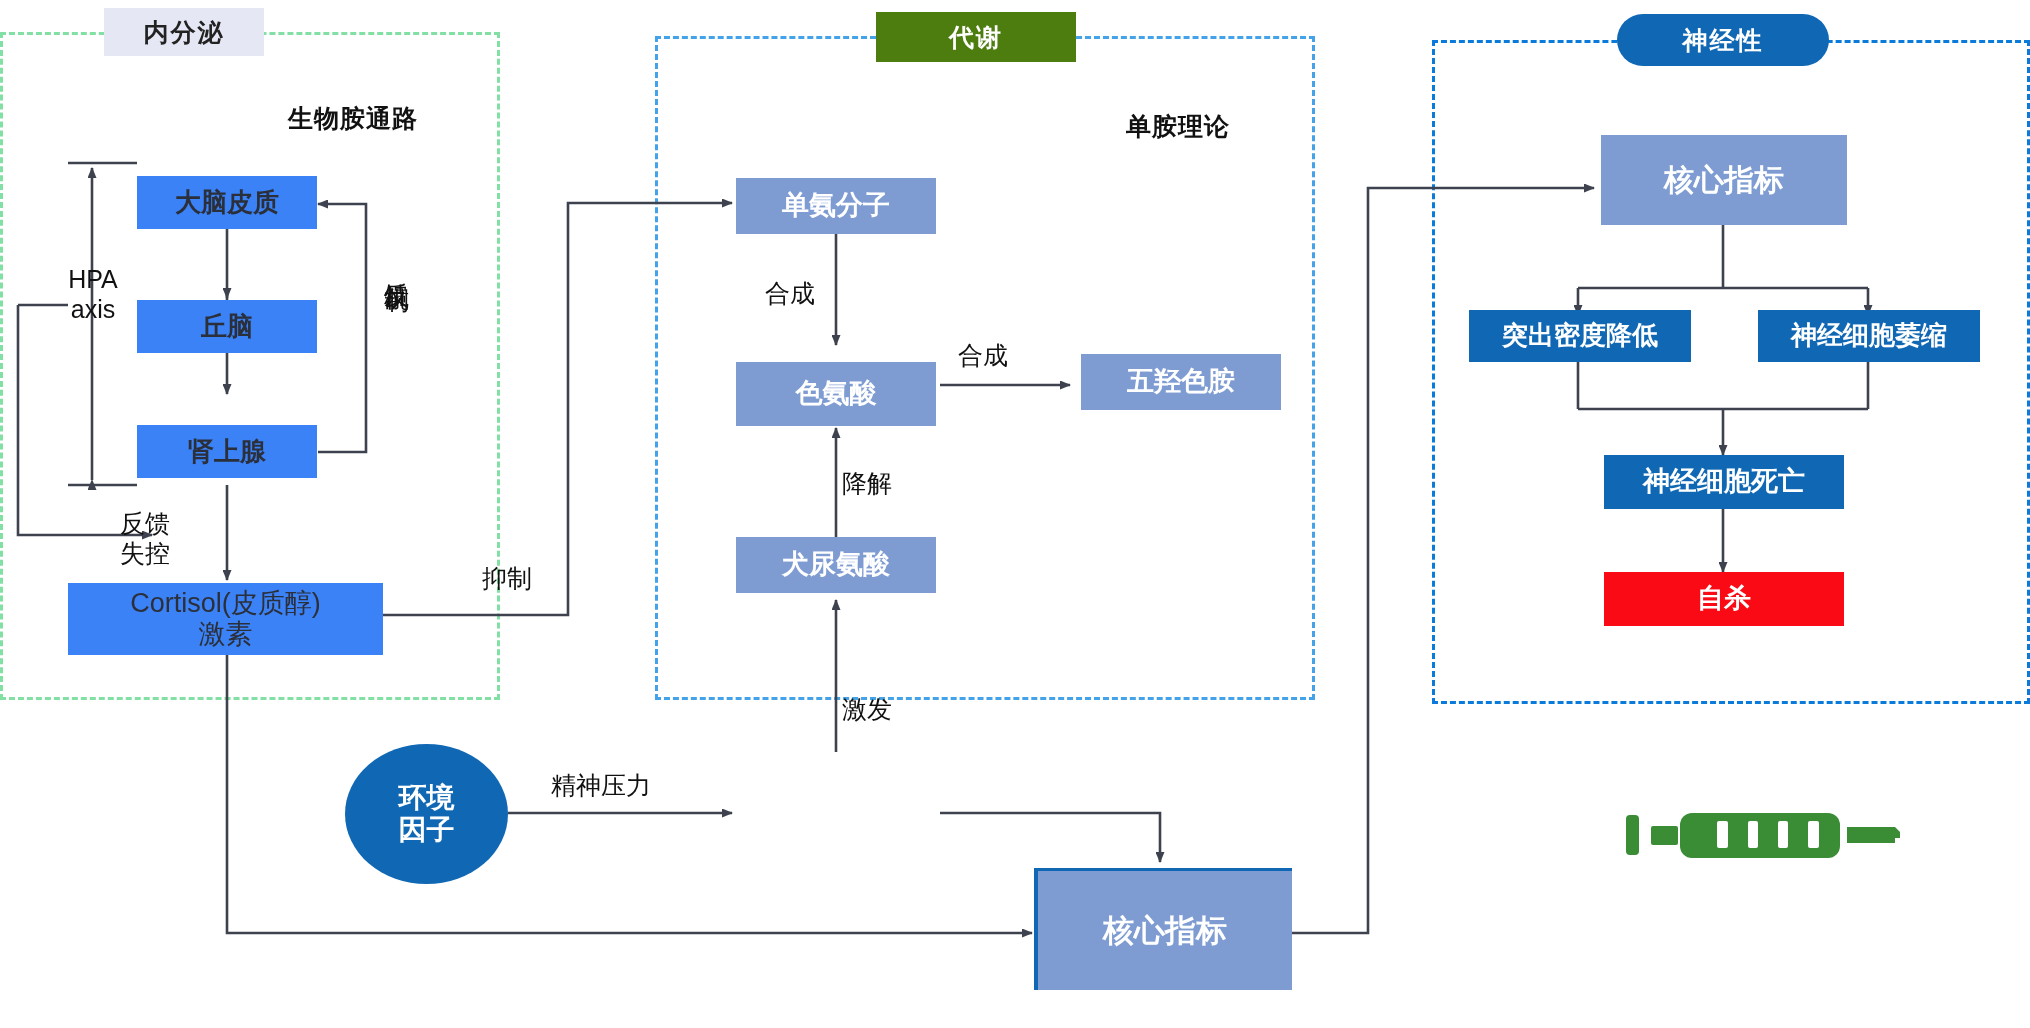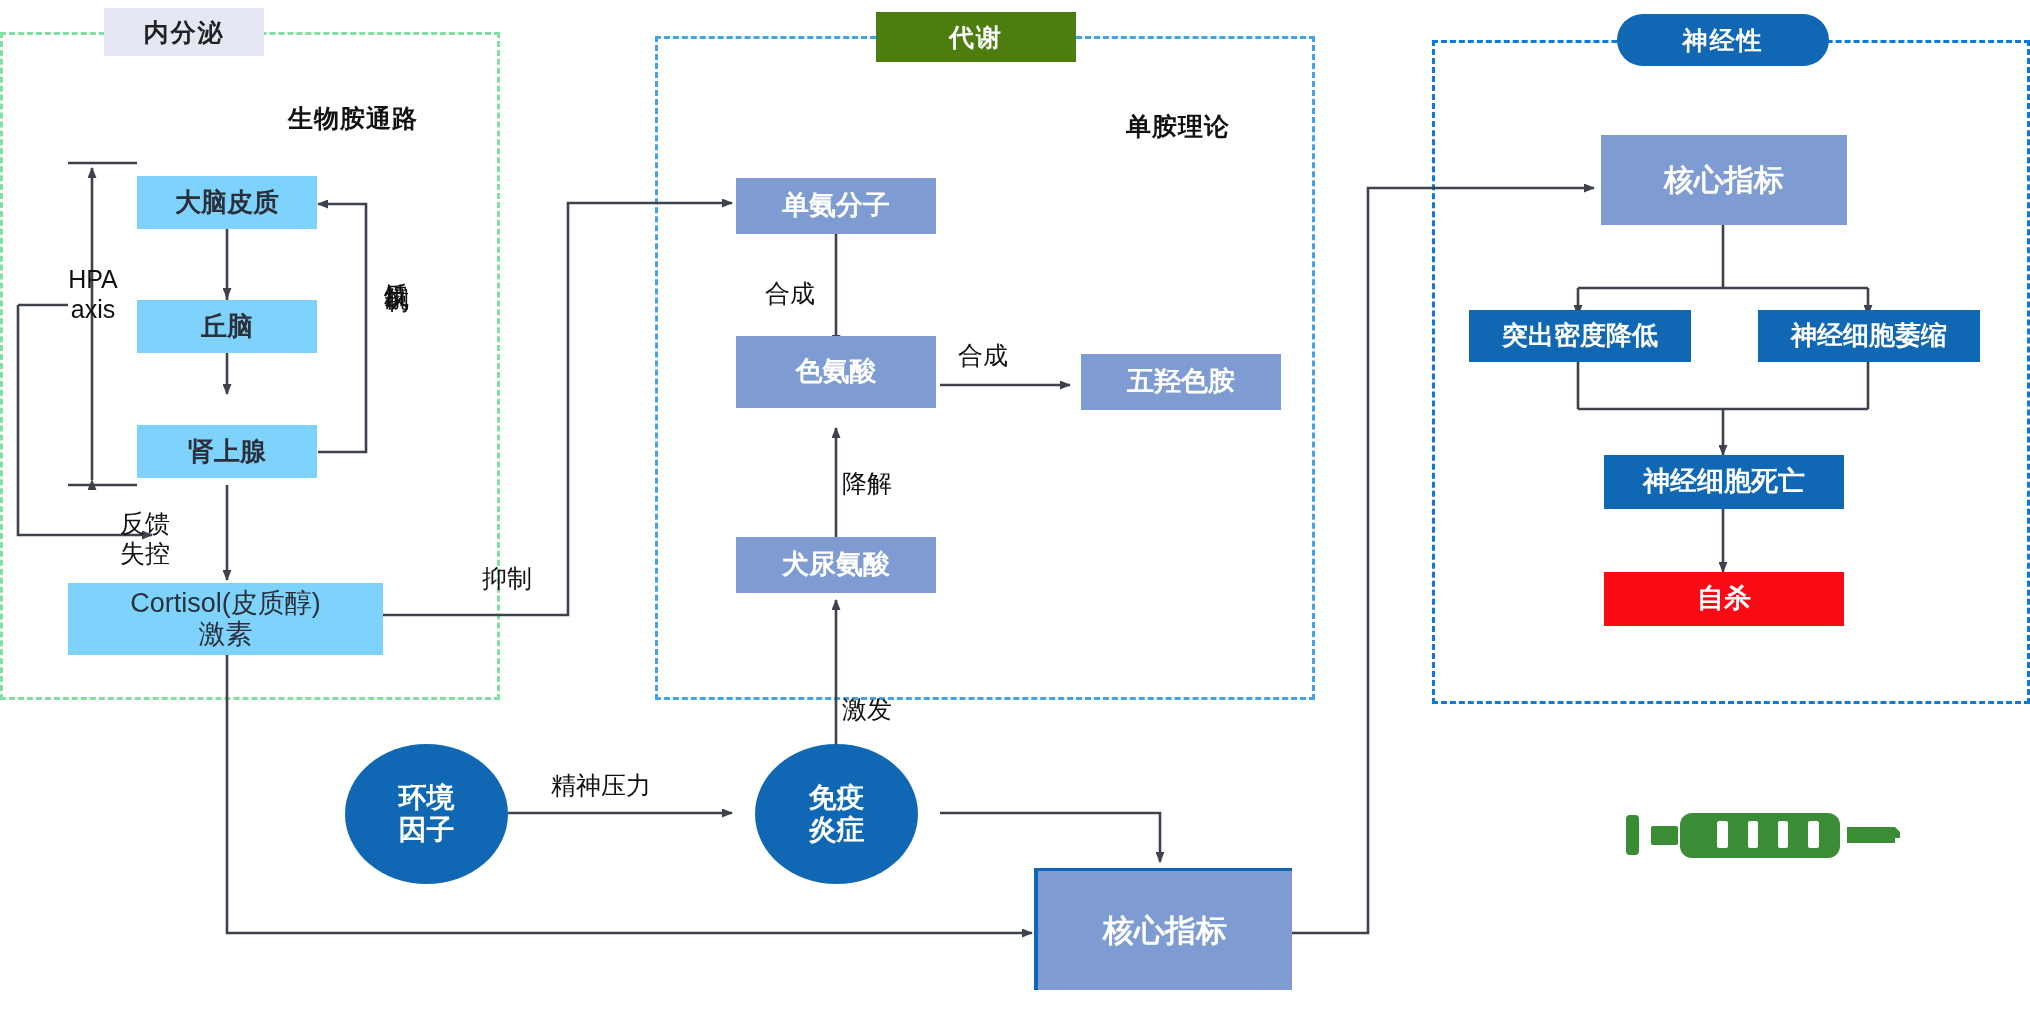--- a/index.html
+++ b/index.html
@@ -30,21 +30,21 @@
   .freetitle{
     position:absolute;font-weight:bold;color:#111;white-space:nowrap;
   }
 
   
   .node{
     position:absolute;box-sizing:border-box;display:flex;
     align-items:center;justify-content:center;text-align:center;
     font-weight:bold;line-height:1.15;
   }
-  .node.lav{background:#7dd3fc;color:#2a2f3a;font-weight:bold;}
+  .node.lav{background:#3b82f6;color:#2a2f3a;font-weight:bold;}
   .node.lav.plain{font-weight:normal;color:#2b2f3a;}
   .node.periw{background:#7e9cd2;color:#ffffff;}
   .node.periw.accent{border-left:4px solid #1068b4;border-top:3px solid #1068b4;}
   .node.blue{background:#1068b4;color:#ffffff;}
   .node.red{background:#fa0a14;color:#ffffff;}
   .node.circle{background:#1068b4;color:#ffffff;border-radius:50%;}
 
   
   .elabel{
     position:absolute;color:#111;white-space:pre-line;text-align:center;
@@ -137,39 +137,37 @@
   <div class="node lav plain" style="left:68px;top:583px;width:315px;height:72px;font-size:27px;white-space:pre-line;">Cortisol(皮质醇)
 激素</div>
 
   <div class="elabel vert" style="left:382px;top:262px;font-size:25px;">反馈机制</div>
   <div class="elabel" style="left:120px;top:508px;font-size:25px;text-align:left;">反馈
 失控</div>
 
   <div class="elabel" style="left:482px;top:563px;font-size:25px;">抑制</div>
 
   <div class="node periw" style="left:736px;top:178px;width:200px;height:56px;font-size:27px;">单氨分子</div>
-  <div class="node periw" style="left:736px;top:336px;width:200px;height:72px;font-size:27px;">色氨酸</div>
+  <div class="node periw" style="left:736px;top:362px;width:200px;height:64px;font-size:27px;">色氨酸</div>
   <div class="node periw" style="left:1072px;top:354px;width:200px;height:56px;font-size:27px;margin-left:9px;">五羟色胺</div>
   <div class="node periw" style="left:736px;top:537px;width:200px;height:56px;font-size:27px;">犬尿氨酸</div>
 
   <div class="elabel" style="left:765px;top:278px;font-size:25px;">合成</div>
   <div class="elabel" style="left:958px;top:340px;font-size:25px;">合成</div>
   <div class="elabel" style="left:842px;top:468px;font-size:25px;">降解</div>
   <div class="elabel" style="left:842px;top:694px;font-size:25px;">激发</div>
 
   <div class="node periw" style="left:1601px;top:135px;width:246px;height:90px;font-size:30px;">核心指标</div>
   <div class="node blue" style="left:1469px;top:310px;width:222px;height:52px;font-size:26px;">突出密度降低</div>
   <div class="node blue" style="left:1758px;top:310px;width:222px;height:52px;font-size:26px;">神经细胞萎缩</div>
   <div class="node blue" style="left:1604px;top:455px;width:240px;height:54px;font-size:27px;">神经细胞死亡</div>
   <div class="node red" style="left:1604px;top:572px;width:240px;height:54px;font-size:27px;">自杀</div>
 
   <div class="node circle" style="left:345px;top:744px;width:163px;height:140px;font-size:28px;white-space:pre-line;">环境
 因子</div>
-  <div class="node circle" style="left:755px;top:744px;width:163px;height:140px;font-size:28px;white-space:pre-line;">免疫
-炎症</div>
   <div class="elabel" style="left:551px;top:770px;font-size:25px;">精神压力</div>
 
   <div class="node periw accent" style="left:1034px;top:868px;width:258px;height:122px;font-size:31px;">核心指标</div>
 
   <div class="syringe" style="left:1620px;top:805px;width:280px;height:60px;">
     <svg width="280" height="60" viewBox="0 0 280 60">
       <g fill="#3a8c35">
         <rect x="6" y="10" width="13" height="40" rx="4"></rect>
         <rect x="31" y="21" width="27" height="19" rx="2"></rect>
         <rect x="60" y="8" width="160" height="45" rx="12"></rect>

